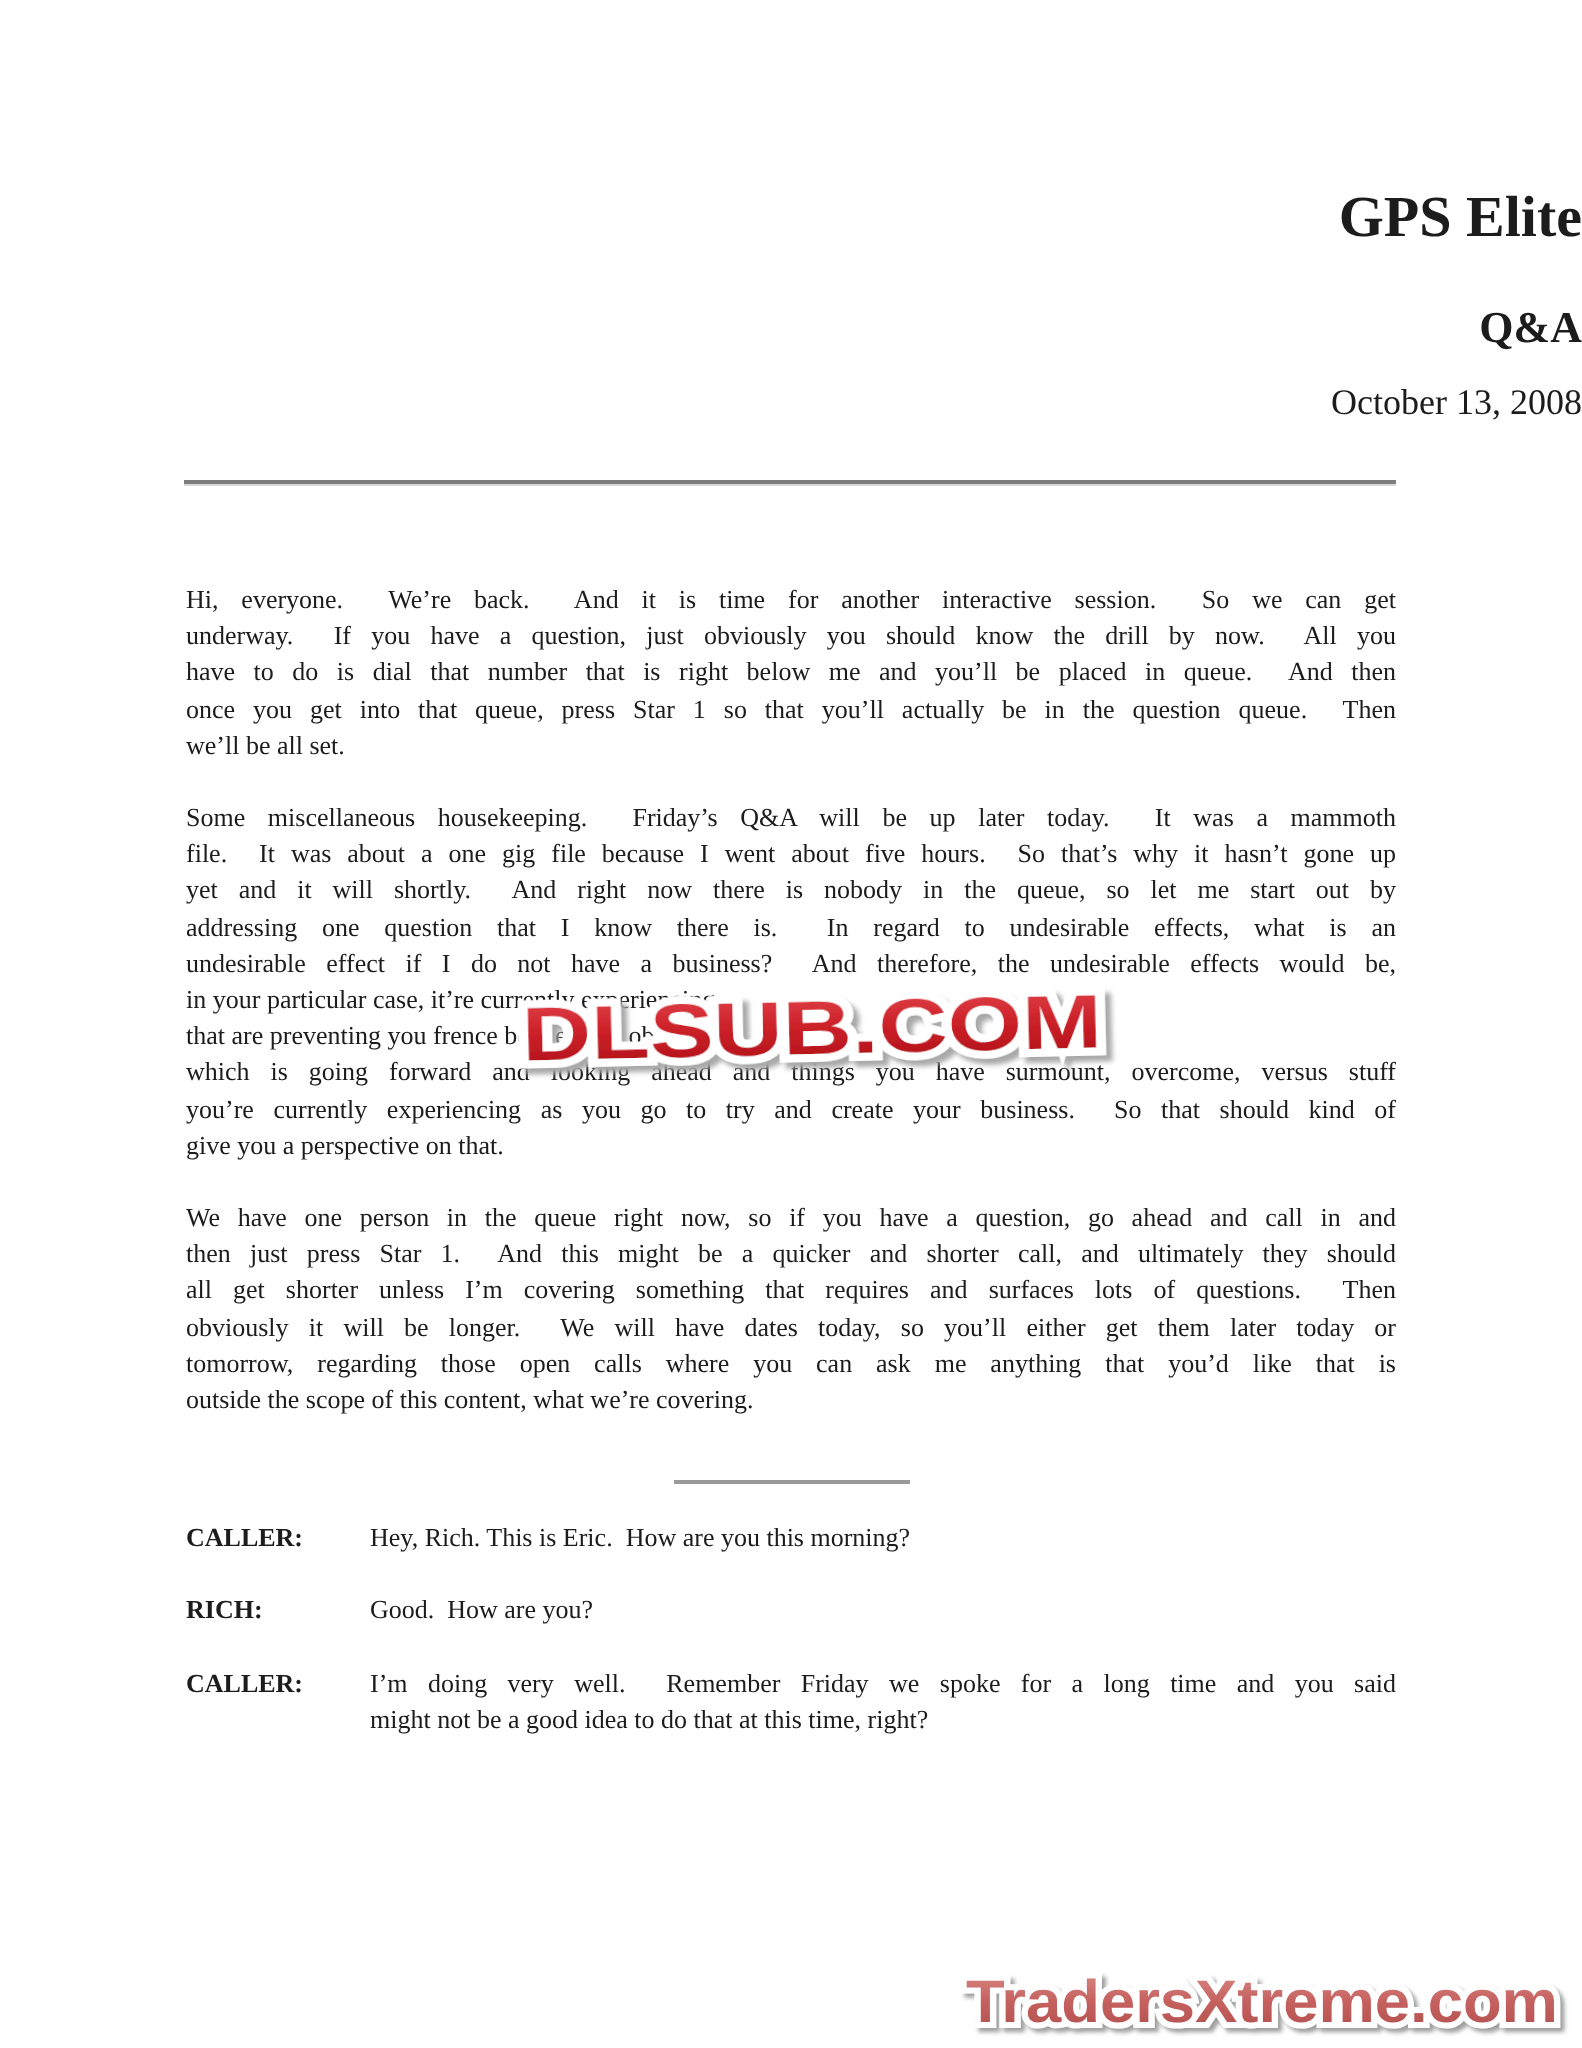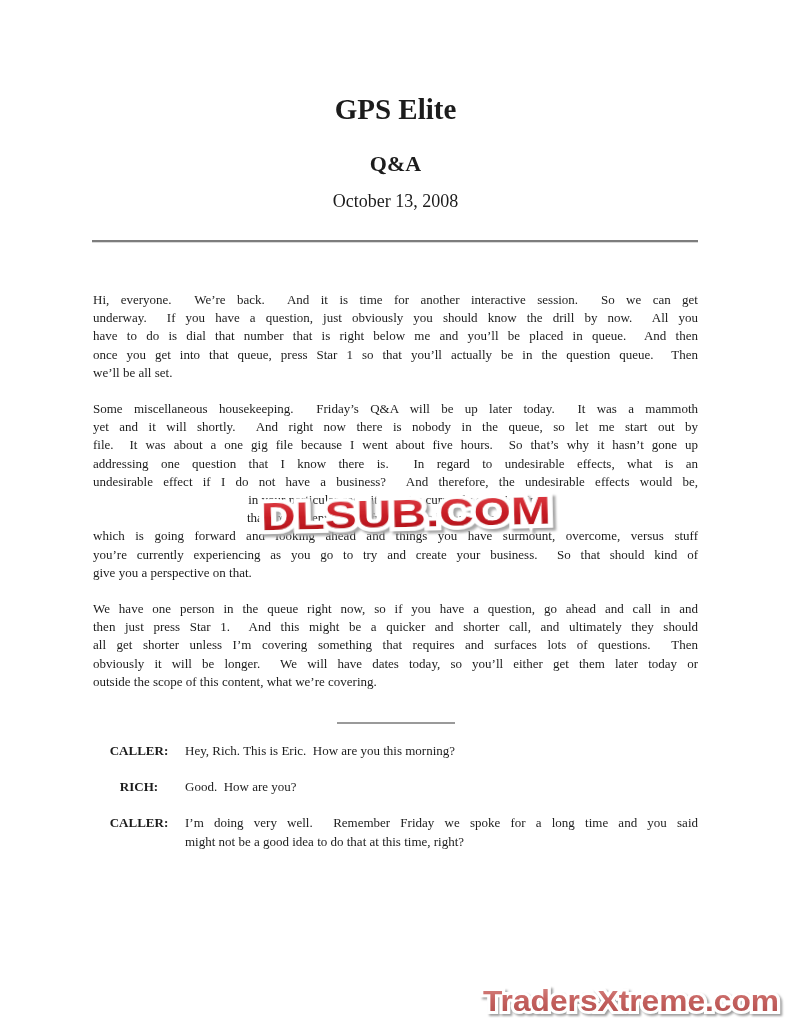--- a/index.html
+++ b/index.html
@@ -17,46 +17,46 @@
     position:absolute;top:2px;right:6px;
     font-family:"Liberation Sans","DejaVu Sans",sans-serif;
     font-weight:900;font-size:41px;letter-spacing:-2px;line-height:48px;
     background:linear-gradient(180deg,#232323 0%,#302a2a 45%,#554141 70%,#8f6f6d 100%);
     -webkit-background-clip:text;background-clip:text;
     -webkit-text-fill-color:transparent;color:#2b2b2b;
     filter:drop-shadow(0 1px 1px #c9c9c9);
   }
 
   
-  .header{position:absolute;top:92px;left:0;width:100%;text-align:center;}
+  .header{position:absolute;top:92px;left:0;width:100%;text-align:right;}
   .header .title{font-size:29px;font-weight:bold;line-height:34px;margin:0;}
   .header .subtitle{font-size:22px;font-weight:bold;line-height:26px;margin:25px 0 0;}
   .header .date{font-size:18px;line-height:20px;margin:14px 0 0;}
 
   .rule-long{
     position:absolute;top:240px;left:92px;width:606px;height:2px;
     background:#7d7d7d;border-bottom:1px solid #d9d9d9;
   }
 
   
   .bodycol{position:absolute;top:291px;left:93px;width:605px;font-size:13px;}
   .para{margin:0 0 18px 0;}
   .tline{line-height:18.2px;}
   .jline{text-align:justify;text-align-last:justify;}
   .lastline{text-align:left;}
-  .split{display:flex;justify-content:center;gap:30px;}
+  .split{display:flex;justify-content:flex-start;}
 
   .rule-short{
     width:118px;height:2px;background:#9a9a9a;
     margin:31px auto 18px auto;
   }
 
   
   .drow{display:flex;margin:0 0 18px 0;}
-  .dlabel{flex:0 0 92px;font-weight:bold;line-height:18.2px;text-align:center;}
+  .dlabel{flex:0 0 92px;font-weight:bold;line-height:18.2px;}
   .dspeech{flex:1 1 auto;}
 
   
   .wm-center{position:absolute;left:250px;top:488px;transform:rotate(-1.3deg);}
   .wm-bottom{position:absolute;left:476px;top:979px;}
   svg text{font-family:"Liberation Sans","DejaVu Sans",sans-serif;font-weight:bold;}
 </style>
 </head>
 <body>
 
@@ -75,41 +75,42 @@
     <div>
         <div class="para">
           <div class="tline jline">Hi, everyone.&nbsp; We’re back.&nbsp; And it is time for another interactive session.&nbsp; So we can get</div>
           <div class="tline jline">underway.&nbsp; If you have a question, just obviously you should know the drill by now.&nbsp; All you</div>
           <div class="tline jline">have to do is dial that number that is right below me and you’ll be placed in queue.&nbsp; And then</div>
           <div class="tline jline">once you get into that queue, press Star 1 so that you’ll actually be in the question queue.&nbsp; Then</div>
           <div class="tline lastline">we’ll be all set.</div>
         </div>
         <div class="para">
           <div class="tline jline">Some miscellaneous housekeeping.&nbsp; Friday’s Q&amp;A will be up later today.&nbsp; It was a mammoth</div>
+          <div class="tline jline">file.&nbsp; It was about a one gig file because I went about five hours.&nbsp; So that’s why it hasn’t gone up</div>
           <div class="tline jline">yet and it will shortly.&nbsp; And right now there is nobody in the queue, so let me start out by</div>
-          <div class="tline jline">file.&nbsp; It was about a one gig file because I went about five hours.&nbsp; So that’s why it hasn’t gone up</div>
           <div class="tline jline">addressing one question that I know there is.&nbsp; In regard to undesirable effects, what is an</div>
           <div class="tline jline">undesirable effect if I do not have a business?&nbsp; And therefore, the undesirable effects would be,</div>
           <div class="tline split">
             <span>in your particular case, it</span>
             <span>’re currently experiencing</span>
           </div>
           <div class="tline split">
             <span>that are preventing you fr</span>
             <span>ence between an obstacle,</span>
           </div>
           <div class="tline jline">which is going forward and looking ahead and things you have surmount, overcome, versus stuff</div>
           <div class="tline jline">you’re currently experiencing as you go to try and create your business.&nbsp; So that should kind of</div>
           <div class="tline lastline">give you a perspective on that.</div>
         </div>
         <div class="para">
           <div class="tline jline">We have one person in the queue right now, so if you have a question, go ahead and call in and</div>
           <div class="tline jline">then just press Star 1.&nbsp; And this might be a quicker and shorter call, and ultimately they should</div>
           <div class="tline jline">all get shorter unless I’m covering something that requires and surfaces lots of questions.&nbsp; Then</div>
           <div class="tline jline">obviously it will be longer.&nbsp; We will have dates today, so you’ll either get them later today or</div>
+          <div class="tline jline">tomorrow, regarding those open calls where you can ask me anything that you’d like that is</div>
           <div class="tline lastline">outside the scope of this content, what we’re covering.</div>
         </div>
       </div>
     <div class="rule-short"></div>
     <div>
         <div class="drow">
           <div class="dlabel">CALLER:</div>
           <div class="dspeech">
             <div class="tline lastline">Hey, Rich. This is Eric.&nbsp; How are you this morning?</div>
           </div>

